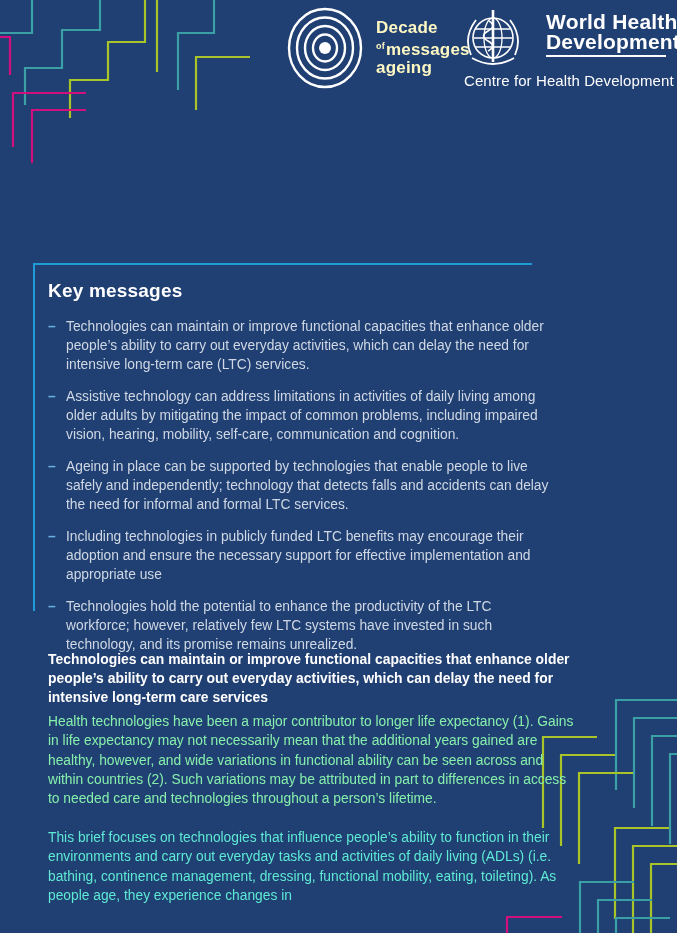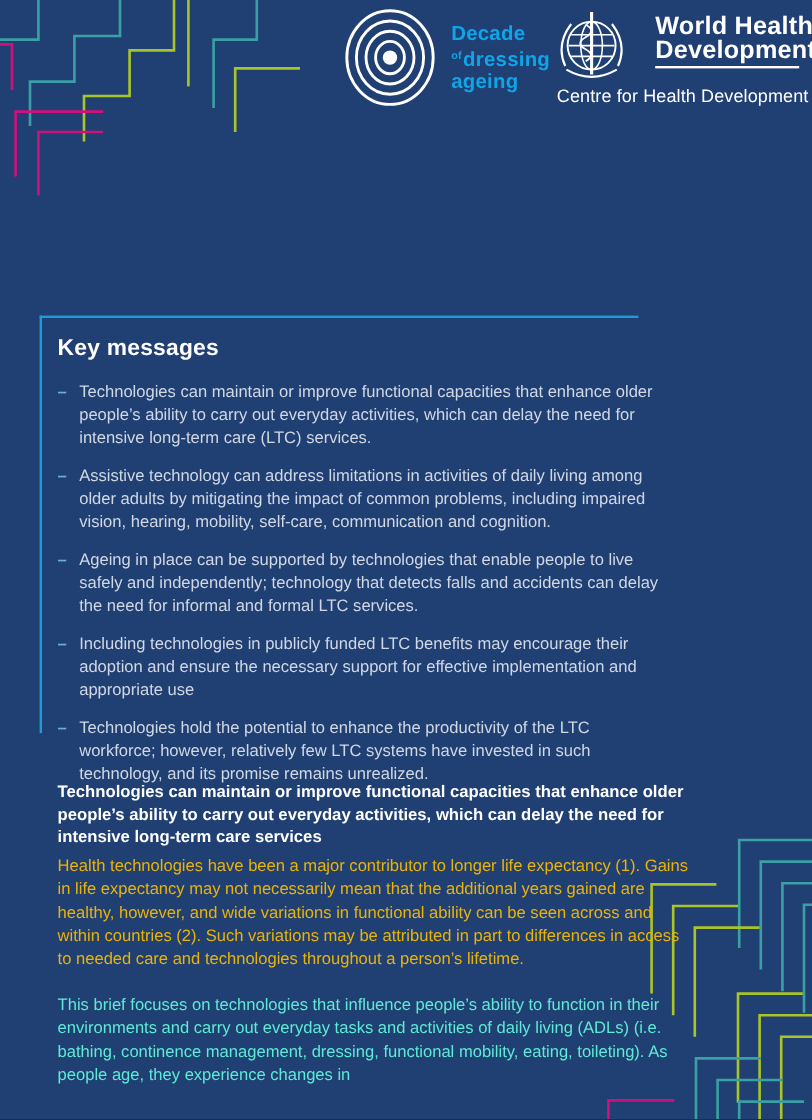--- a/index.html
+++ b/index.html
@@ -10,21 +10,21 @@
     overflow:hidden;
     font-family:"Liberation Sans", sans-serif;
     margin:0 auto;
   }
   svg.deco{position:absolute;pointer-events:none;}
   .deco-tl{left:0;top:0;}
   .deco-br{left:477px;top:633px;}
 
   
   .decade-logo{position:absolute;left:284px;top:5px;display:flex;align-items:center;}
-  .decade-text{margin-left:10px;color:#0ea5e9;font-weight:bold;font-size:17px;line-height:18px;letter-spacing:.2px;}
+  .decade-text{margin-left:10px;color:#fef9c3;font-weight:bold;font-size:17px;line-height:18px;letter-spacing:.2px;}
   .decade-of{font-size:9px;vertical-align:6px;font-weight:bold;margin-right:1px;}
   .who-logo{position:absolute;left:464px;top:8px;color:#ffffff;}
   .who-top{display:flex;align-items:flex-start;}
   .who-name{margin-left:24px;font-weight:bold;font-size:21px;line-height:20px;letter-spacing:.2px;padding-top:4px;}
   .who-rule{height:2px;background:#ffffff;width:120px;margin-top:3px;}
   .who-division{margin-top:6px;font-weight:normal;font-size:15px;letter-spacing:.1px;white-space:nowrap;}
 
   
   .page-title{position:absolute;left:48px;top:124px;color:#23aecb;font-size:23.5px;line-height:30px;font-weight:400;letter-spacing:.2px;}
   .page-subtitle{position:absolute;left:48px;top:198px;color:#ffffff;font-size:17px;font-weight:400;letter-spacing:.2px;}
@@ -34,21 +34,21 @@
   .km-border-left{position:absolute;left:33px;top:263px;width:2px;height:348px;background:#1f9bd7;}
   .km-content{position:absolute;left:48px;top:280px;width:510px;}
   .km-heading{color:#ffffff;font-size:19px;font-weight:600;letter-spacing:.2px;}
   .km-list{margin-top:15px;}
   .km-item{display:flex;margin-bottom:13px;}
   .km-dash{width:18px;flex:0 0 18px;color:#6ab1e0;font-size:13.8px;line-height:19px;font-weight:bold;}
   .km-text{width:487px;color:#cfd8e4;font-size:13.8px;line-height:19px;}
 
   
   .section-heading{position:absolute;left:48px;top:650px;width:545px;color:#ffffff;font-weight:bold;font-size:13.9px;line-height:19px;}
-  .body-para1{position:absolute;left:48px;top:712px;width:530px;color:#eab308;font-size:13.8px;line-height:19.3px;}
+  .body-para1{position:absolute;left:48px;top:712px;width:530px;color:#86efac;font-size:13.8px;line-height:19.3px;}
   .body-para2{position:absolute;left:48px;top:828px;width:530px;color:#5eead4;font-size:13.8px;line-height:19.3px;}
 </style>
 </head>
 <body>
 
 <div class="page">
 
   <svg class="deco deco-tl" width="310" height="180" viewBox="0 0 310 180" fill="none" stroke-width="2.2">
     <polyline points="0,33 32,33 32,0" stroke="#3aa0a5"></polyline>
     <polyline points="100,0 100,30 62,30 62,68 25,68 25,105" stroke="#3aa0a5"></polyline>
@@ -81,21 +81,21 @@
   <div class="decade-logo">
     <svg width="82" height="86" viewBox="0 0 82 86" fill="none" stroke="#ffffff">
       <ellipse cx="41" cy="43" rx="36" ry="39" stroke-width="2.4"></ellipse>
       <ellipse cx="41" cy="43" rx="28" ry="30.5" stroke-width="2.4"></ellipse>
       <ellipse cx="41" cy="43" rx="20" ry="22" stroke-width="2.4"></ellipse>
       <ellipse cx="41" cy="43" rx="12" ry="13.5" stroke-width="2.4"></ellipse>
       <circle cx="41" cy="43" r="6" fill="#ffffff" stroke="none"></circle>
     </svg>
     <div class="decade-text">
       <div>Decade</div>
-      <div><span class="decade-of">of</span><span>dressing</span></div>
+      <div><span class="decade-of">of</span><span>messages</span></div>
       <div>ageing</div>
     </div>
   </div>
 
   <div class="who-logo">
     <div class="who-top">
       <svg width="58" height="58" viewBox="0 0 58 58" fill="none" stroke="#ffffff">
         <circle cx="29" cy="30" r="20" stroke-width="1.6"></circle>
         <ellipse cx="29" cy="30" rx="9" ry="20" stroke-width="1.3"></ellipse>
         <line x1="10" y1="30" x2="48" y2="30" stroke-width="1.3"></line>

